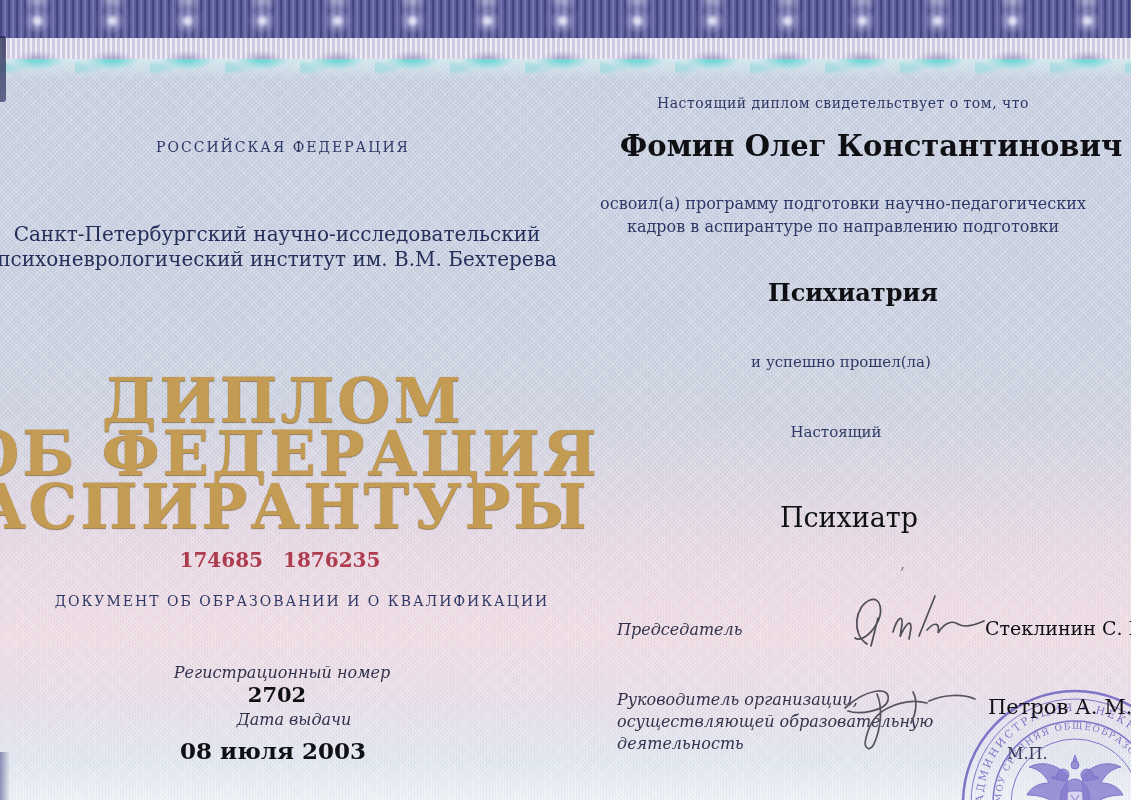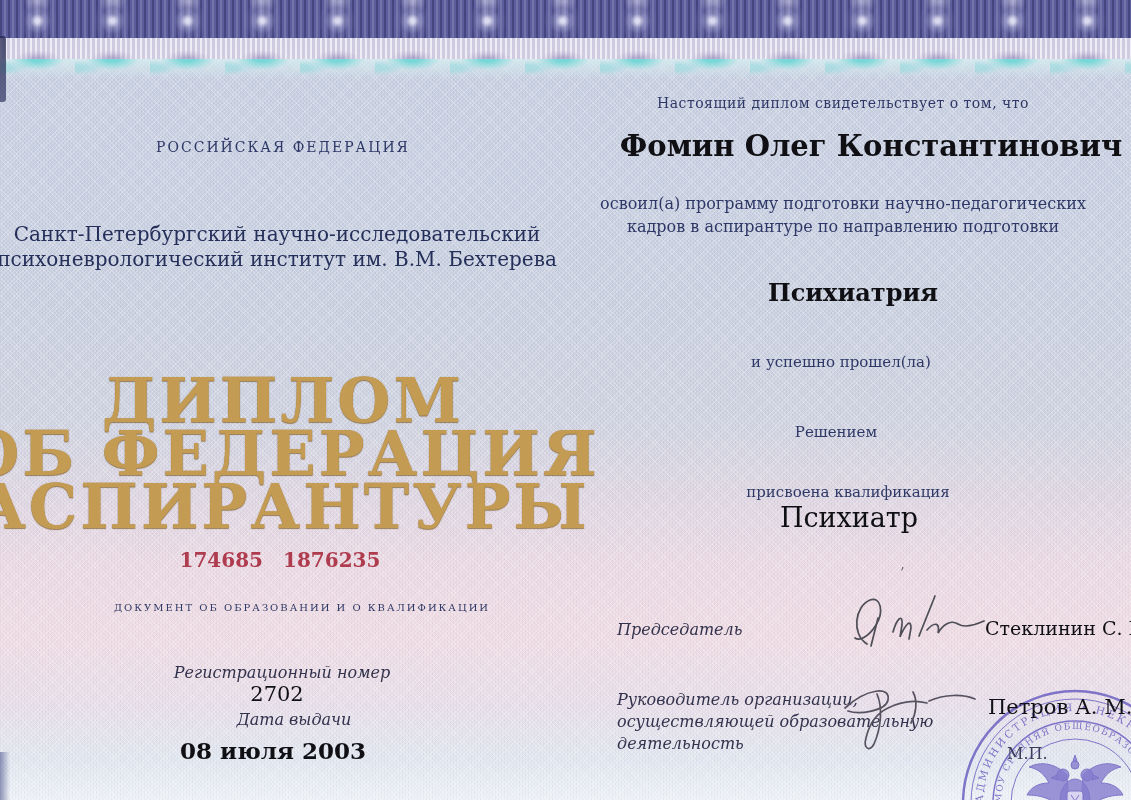--- a/index.html
+++ b/index.html
@@ -79,46 +79,45 @@
   <div class="t center gold" style="left:283px;top:374px;font-size:61px;line-height:53px;">
     <div>ДИПЛОМ</div>
     <div>ОБ ФЕДЕРАЦИЯ</div>
     <div>АСПИРАНТУРЫ</div>
   </div>
 
   <div class="t center" style="left:280px;top:548px;font-size:20px;">
     <span class="red" style="margin-right:20px;">174685</span><span class="red">1876235</span>
   </div>
 
-  <div class="t center navy" style="left:302px;top:593px;font-size:10px;letter-spacing:2px;margin-top:9px;">ДОКУМЕНТ ОБ ОБРАЗОВАНИИ И О КВАЛИФИКАЦИИ</div>
+  <div class="t center navy" style="left:302px;top:593px;font-size:14px;letter-spacing:2px;">ДОКУМЕНТ ОБ ОБРАЗОВАНИИ И О КВАЛИФИКАЦИИ</div>
 
   <div class="t center italic" style="left:282px;top:663px;font-size:16px;">Регистрационный номер</div>
 
-  <div class="t center ink" style="left:277px;top:682px;font-size:21px;font-weight:normal;">2702</div>
+  <div class="t center ink" style="left:277px;top:682px;font-size:21px;font-weight:bold;">2702</div>
 
   <div class="t center italic" style="left:282px;top:710px;font-size:16px;margin-left:12px;">Дата выдачи</div>
 
   <div class="t center ink" style="left:273px;top:737px;font-size:23px;font-weight:bold;">08 июля 2003</div>
 
   <div class="t center navy" style="left:843px;top:95px;font-size:14px;letter-spacing:.5px;">Настоящий диплом свидетельствует о том, что</div>
 
   <div class="t center navy" style="left:843px;top:192px;font-size:16px;line-height:23px;">
     <div>освоил(а) программу подготовки научно-педагогических</div>
     <div>кадров в аспирантуре по направлению подготовки</div>
   </div>
 
   <div class="t center ink" style="left:871px;top:129px;font-size:29px;font-weight:bold;">Фомин Олег Константинович</div>
 
   <div class="t center ink" style="left:853px;top:278px;font-size:24px;font-weight:bold;">Психиатрия</div>
 
   <div class="t center navy" style="left:841px;top:353px;font-size:15px;">и успешно прошел(ла)</div>
 
-  <div class="t center navy" style="left:836px;top:423px;font-size:15px;">Решением</div>
+  <div class="t center navy" style="left:836px;top:423px;font-size:15px;">Настоящий</div>
 
-  <div class="t center navy" style="left:848px;top:483px;font-size:15px;">присвоена квалификация</div>
 
   <div class="t center ink" style="left:849px;top:502px;font-size:27px;">Психиатр</div>
 
   <div class="t" style="left:900px;top:565px;font-size:14px;color:#333;opacity:.65;">’</div>
 
   <div class="t italic" style="left:617px;top:620px;font-size:16px;">Председатель</div>
 
   <svg style="left:843px;top:590px;z-index:6;" width="145" height="66" viewBox="0 0 145 66">
     <g fill="none" stroke="#4e4e58" stroke-width="1.7" stroke-linecap="round">
       <path d="M24,54 C8,44 12,16 27,10 C38,6 41,22 33,35 C27,45 17,52 12,48"></path>

